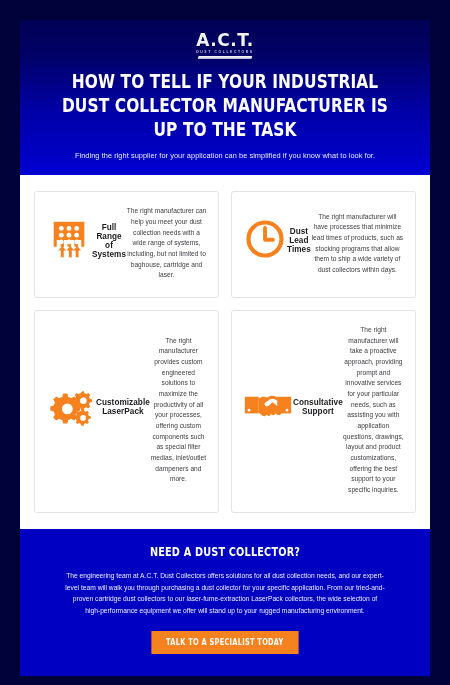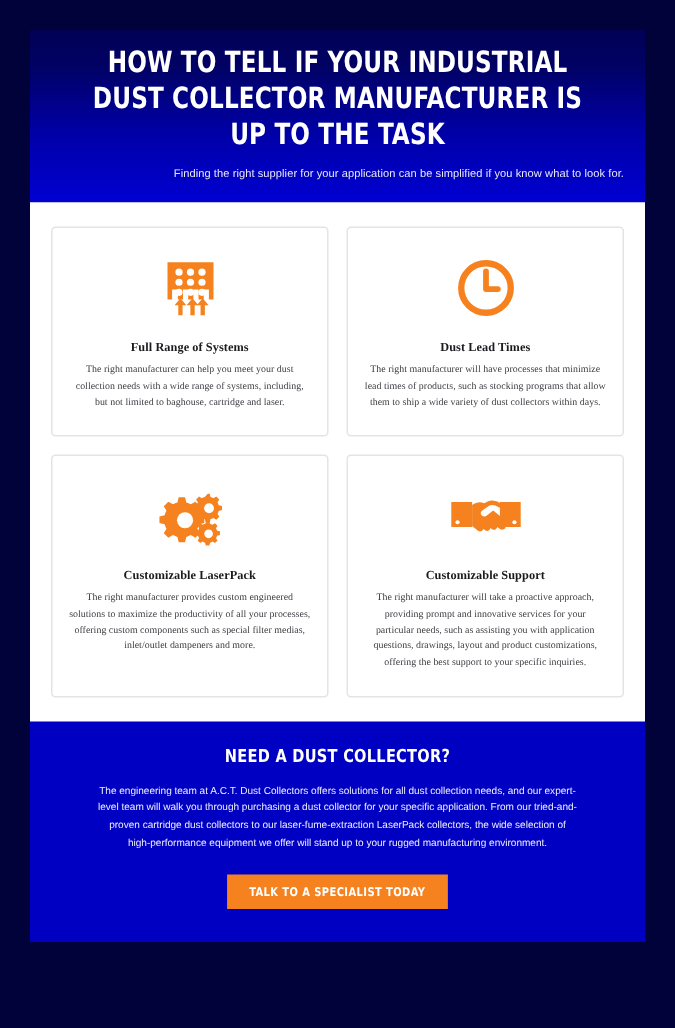--- a/index.html
+++ b/index.html
@@ -79,42 +79,40 @@
     transform-origin: center;
     margin: 0 auto 10px auto;
     max-width: 430px;
   }
 
   .hero-sub {
     font-size: 7.4px;
     line-height: 1.35;
     color: #e9e9f6;
     letter-spacing: 0.05px;
-    text-align: right;
   }
 
   
   .cards {
     background: #ffffff;
     padding: 16px 14px 16px 14px;
     display: grid;
     grid-template-columns: 1fr 1fr;
     gap: 12px;
   }
 
   .card {
     border: 1px solid #e3e3e8;
     border-radius: 3px;
     background: #ffffff;
     padding: 14px 11px 16px 11px;
     display: flex;
-    flex-direction: column;
+    flex-direction: row;
     align-items: center;
     text-align: center;
-    font-family: Liberation Serif, serif;
   }
 
   .card-icon {
     height: 52px;
     display: flex;
     align-items: center;
     justify-content: center;
     margin-bottom: 9px;
   }
 
@@ -174,20 +172,25 @@
     transform: scaleX(0.92);
   }
 </style>
 </head>
 <body>
 
 <div id="infographic">
   <div class="sheet">
 
     <div class="hero">
+      <div class="logo-wrap">
+        <div class="logo-mark">A.C.T.</div>
+        <div class="logo-sub">DUST COLLECTORS</div>
+        <div class="logo-bar"></div>
+      </div>
       <div class="hero-title">How to Tell if Your Industrial Dust Collector Manufacturer is Up to the Task</div>
       <div class="hero-sub">Finding the right supplier for your application can be simplified if you know what to look for.</div>
     </div>
 
     <div class="cards">
 
       <div class="card">
         <div class="card-icon">
           <svg width="46" height="46" viewBox="0 0 48 48" aria-hidden="true">
             <path d="M8 6 h32 v26 h-3.2 v-7 h-3.6 v7 h-3.6 v-7 h-3.6 v7 h-3.6 v-7 h-3.6 v7 h-3.6 v-7 H11.2 v7 H8 Z" fill="#f5821f"></path>
@@ -247,21 +250,21 @@
             <g fill="#f5821f">
               <path d="M2 10 h15 v18 H2 Z"></path>
               <path d="M37 10 h15 v18 H37 Z"></path>
             </g>
             <circle cx="6.5" cy="24.5" r="1.5" fill="#ffffff"></circle>
             <circle cx="47.5" cy="24.5" r="1.5" fill="#ffffff"></circle>
             <path d="M17 12 c3-2 6-2.6 8.6-1.2 l3.4 1.8 -4.6 3.4 c-1.4 1-1.5 2.6-.4 3.6 1 1 2.5 1 3.6 .1 l4.6-3.7 8.8 7.2 v5.6 c-1.6 1.4-3.3 1.3-4.7 .1 l-1.2-1 c-.5 1.8-2 2.6-3.7 1.6 l-1.3-.8 c-.4 1.8-2 2.6-3.7 1.6 l-1.4-.9 c-.6 1.6-2.2 2.2-3.8 1.2 L17 27.2 Z" fill="#f5821f"></path>
             <path d="M37 12.4 c-3.1-2-6.2-2.4-8.8-1 l-2.6 1.4" fill="none" stroke="#f5821f" stroke-width="3.2" stroke-linecap="round"></path>
           </svg>
         </div>
-        <div class="card-title">Customizable Support</div>
+        <div class="card-title">Consultative Support</div>
         <div class="card-body">The right manufacturer will take a proactive approach, providing prompt and innovative services for your particular needs, such as assisting you with application questions, drawings, layout and product customizations, offering the best support to your specific inquiries.</div>
       </div>
 
     </div>
 
     <div class="cta">
       <div class="cta-title">Need a Dust Collector?</div>
       <div class="cta-body">The engineering team at A.C.T. Dust Collectors offers solutions for all dust collection needs, and our expert-level team will walk you through purchasing a dust collector for your specific application. From our tried-and-proven cartridge dust collectors to our laser-fume-extraction LaserPack collectors, the wide selection of high-performance equipment we offer will stand up to your rugged manufacturing environment.</div>
       <button class="cta-button">Talk to a Specialist Today</button>
     </div>

